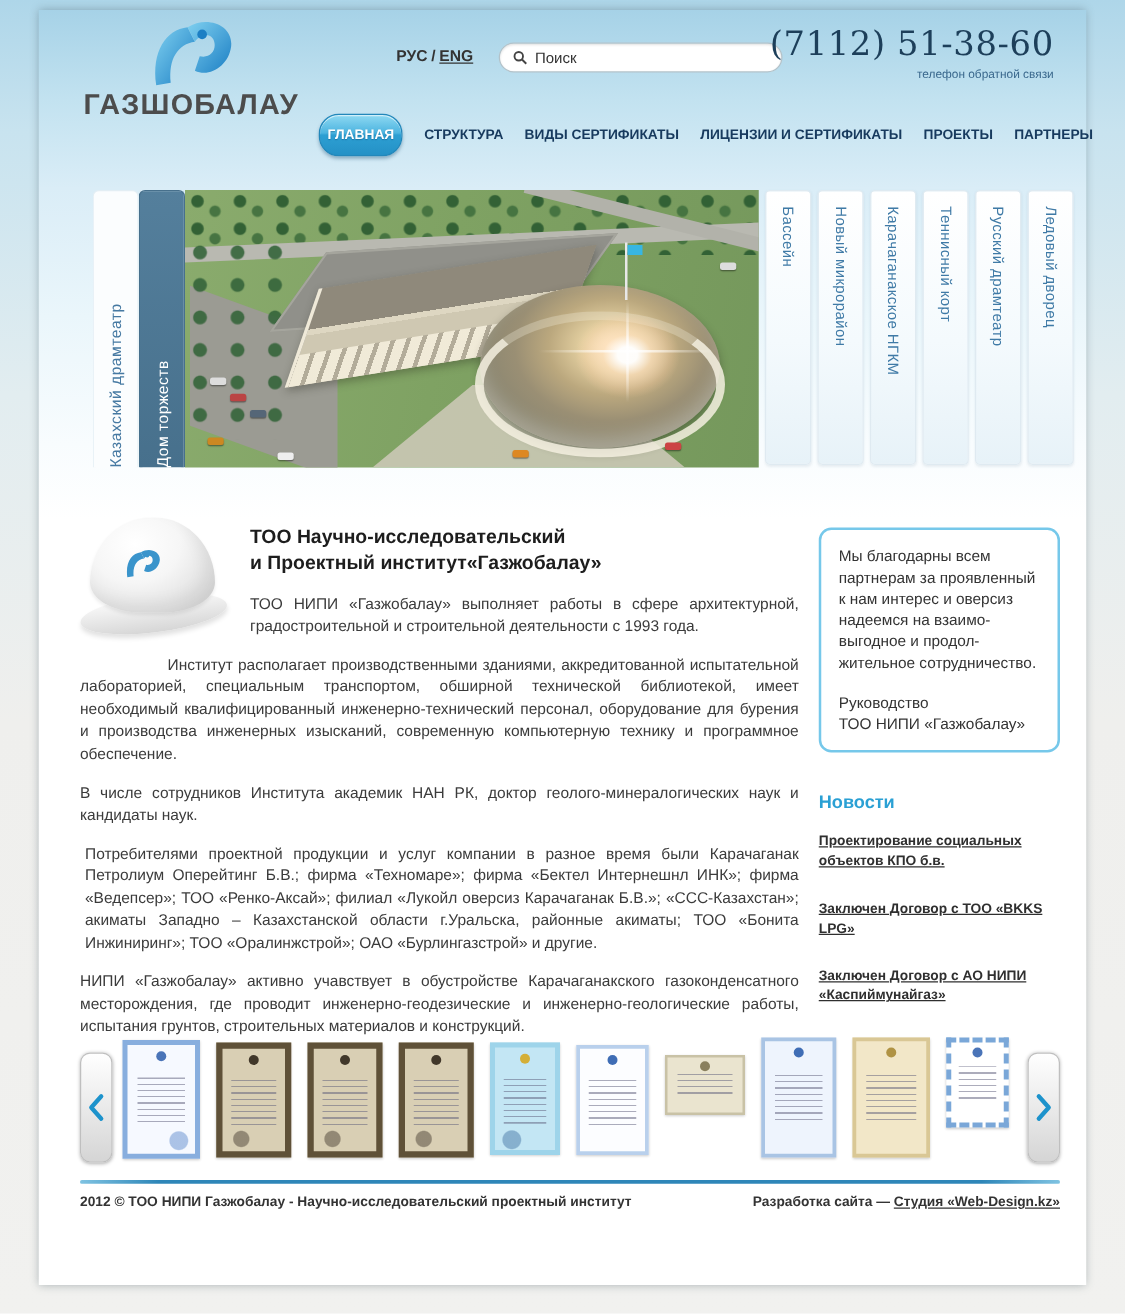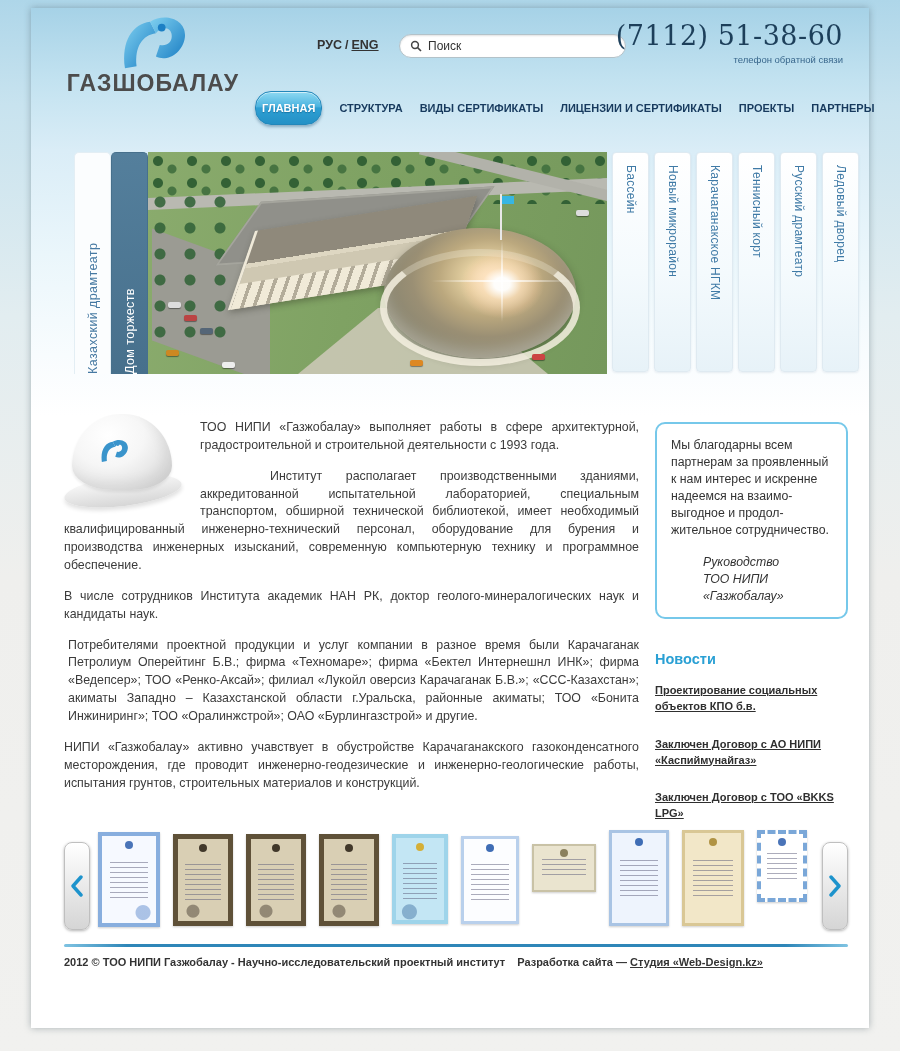--- a/index.html
+++ b/index.html
@@ -89,21 +89,21 @@
     background:linear-gradient(180deg,#fcfcfc,#d6d6d6);transform:rotate(-7deg);box-shadow:0 3px 4px rgba(0,0,0,.12);}
   .h-logo{position:absolute;left:32px;top:26px;opacity:.92;}
   h1{font-size:15.5px;color:#1d1d1d;margin:14px 0 12px 0;line-height:1.35;}
   .content-left p{font-size:12.4px;line-height:1.44;color:#3b3b3b;text-align:justify;margin:13px 0;}
   .p2{text-indent:70px;}
   .p-sp{padding-left:4px;}
   
   .aside{float:right;width:193px;}
   .quote{box-sizing:border-box;width:193px;border:2px solid #76c8ea;border-radius:10px;background:#fff;
     padding:13px 12px 12px 14px;margin-top:16px;font-size:12.3px;line-height:1.38;color:#333;}
-  .q-sign{margin-top:15px;font-style:italic;margin-left:32px;}
+  .q-sign{margin-top:15px;}
   .news-title{font-size:14.5px;font-weight:bold;color:#2aa0d4;margin:32px 0 16px 0;}
   .news-link{display:block;width:190px;font-size:11px;font-weight:bold;color:#2f2f2f;text-decoration:underline;
     line-height:1.45;margin-bottom:22px;cursor:pointer;}
   
   .carousel{position:absolute;left:33px;top:806px;width:784px;height:128px;}
   .car-arrow{position:absolute;top:28px;width:26px;height:88px;border-radius:8px;border:1px solid #bfbfbf;
     background:linear-gradient(180deg,#ffffff,#d5d5d5);box-shadow:0 1px 3px rgba(0,0,0,.3);
     display:flex;align-items:center;justify-content:center;cursor:pointer;padding:0;}
   .car-arrow.left{left:0;}
   .car-arrow.right{right:0;}
@@ -120,21 +120,21 @@
   .c-cyan{width:56px;height:90px;margin-top:10px;background-color:#c3e6f4;border:4px solid #9ed4ea;--em:#d4af37;
     background-image:radial-gradient(circle at 28% 90%,rgba(60,110,160,.45) 0 7px,rgba(60,110,160,0) 8px);}
   .c-bluewhite{width:58px;height:88px;margin-top:12px;background-color:#fcfdff;border:3px solid #b9d0ec;--em:#3f6db5;}
   .c-beige{width:64px;height:48px;margin-top:20px;background-color:#eae4cf;border:2px solid #c9c2a6;--em:#8a805e;}
   .c-lblue{width:60px;height:96px;margin-top:6px;background-color:#eef4fd;border:3px solid #a9c4e4;--em:#3f6db5;}
   .c-cream{width:62px;height:96px;margin-top:6px;background-color:#f2e7c8;border:3px solid #d9c795;--em:#b09344;}
   .c-bstripe{width:50px;height:72px;margin-top:6px;background-color:#ffffff;border:4px dashed #7aa7d8;--em:#4a74b8;}
   
   .divider{position:absolute;left:33px;top:936px;width:784px;height:3px;border-radius:3px;
     background:linear-gradient(90deg,#7fc3e2,#2e86b8 8%,#2e86b8 92%,#7fc3e2);}
-  .footer{position:absolute;left:33px;top:948px;width:784px;display:flex;font-size:11px;gap:12px;}
+  .footer{position:absolute;left:33px;top:948px;width:784px;display:flex;justify-content:space-between;font-size:11px;gap:12px;}
   .f1{font-weight:bold;color:#333;}
   .f2{color:#444;margin-top:4px;}
   .foot-right{font-weight:bold;color:#333;white-space:nowrap;}
   .dev-link{color:#333;text-decoration:underline;cursor:pointer;}
 </style>
 </head>
 <body>
 
 <div class="page">
   <div class="site">
@@ -229,42 +229,46 @@
           <span class="vtext">Русский драмтеатр</span>
         </div>
       <div class="rtab">
           <span class="vtext">Ледовый дворец</span>
         </div>
     </section>
 
     <main class="content">
       <aside class="aside">
         <div class="quote">
-          <div>Мы благодарны всем партнерам за проявленный к нам интерес и искренне надеемся на взаимо-выгодное и продол-жительное сотрудничество.</div>
+          <div>Мы благодарны всем партнерам за проявленный к нам интерес и оверсиз надеемся на взаимо-выгодное и продол-жительное сотрудничество.</div>
           <div class="q-sign">
             <span>Руководство</span><br>
             <span>ТОО НИПИ «Газжобалау»</span>
           </div>
         </div>
         <div class="news-title">Новости</div>
         <a class="news-link">Проектирование социальных объектов КПО б.в.</a>
+        <a class="news-link">Заключен Договор с ТОО «BKKS LPG»</a>
         <a class="news-link">Заключен Договор с АО НИПИ «Каспиймунайгаз»</a>
-        <a class="news-link">Заключен Договор с ТОО «BKKS LPG»</a>
       </aside>
 
       <div class="content-left">
         <div class="helmet">
           <div class="h-brim"></div>
           <div class="h-dome"></div>
           <svg class="h-logo" width="36" height="26" viewBox="0 0 86 60">
             <path d="M14 56 C10 28 22 10 40 8 L46 20 C32 22 24 34 26 54 Z" fill="#2a8cc8"></path>
             <path d="M40 8 C56 -2 78 6 76 24 C74 40 58 50 46 44 L50 32 C58 34 64 28 62 20 C60 12 50 14 46 20 Z" fill="#2a8cc8"></path>
             <circle cx="52" cy="14" r="4" fill="#2a8cc8"></circle>
           </svg>
         </div>
+        <h1>
+          <span>ТОО Научно-исследовательский</span><br>
+          <span>и Проектный институт«Газжобалау»</span>
+        </h1>
         <p>ТОО НИПИ «Газжобалау» выполняет работы в сфере архитектурной, градостроительной и строительной деятельности с 1993 года.</p>
         <p class="p2">Институт располагает производственными зданиями, аккредитованной испытательной лабораторией, специальным транспортом, обширной технической библиотекой, имеет необходимый квалифицированный инженерно-технический персонал, оборудование для бурения и производства инженерных изысканий, современную компьютерную технику и программное обеспечение.</p>
         <p>В числе сотрудников Института академик НАН РК, доктор геолого-минералогических наук и кандидаты наук.</p>
         <p class="p-sp">Потребителями проектной продукции и услуг компании в разное время были Карачаганак Петролиум Оперейтинг Б.В.; фирма «Техномаре»; фирма «Бектел Интернешнл ИНК»; фирма «Ведепсер»; ТОО «Ренко-Аксай»; филиал «Лукойл оверсиз Карачаганак Б.В.»; «ССС-Казахстан»; акиматы Западно – Казахстанской области г.Уральска, районные акиматы; ТОО «Бонита Инжиниринг»; ТОО «Оралинжстрой»; ОАО «Бурлингазстрой» и другие.</p>
         <p>НИПИ «Газжобалау» активно учавствует в обустройстве Карачаганакского газоконденсатного месторождения, где проводит инженерно-геодезические и инженерно-геологические работы, испытания грунтов, строительных материалов и конструкций.</p>
       </div>
     </main>
 
     <section class="carousel">
       <button class="car-arrow left">

